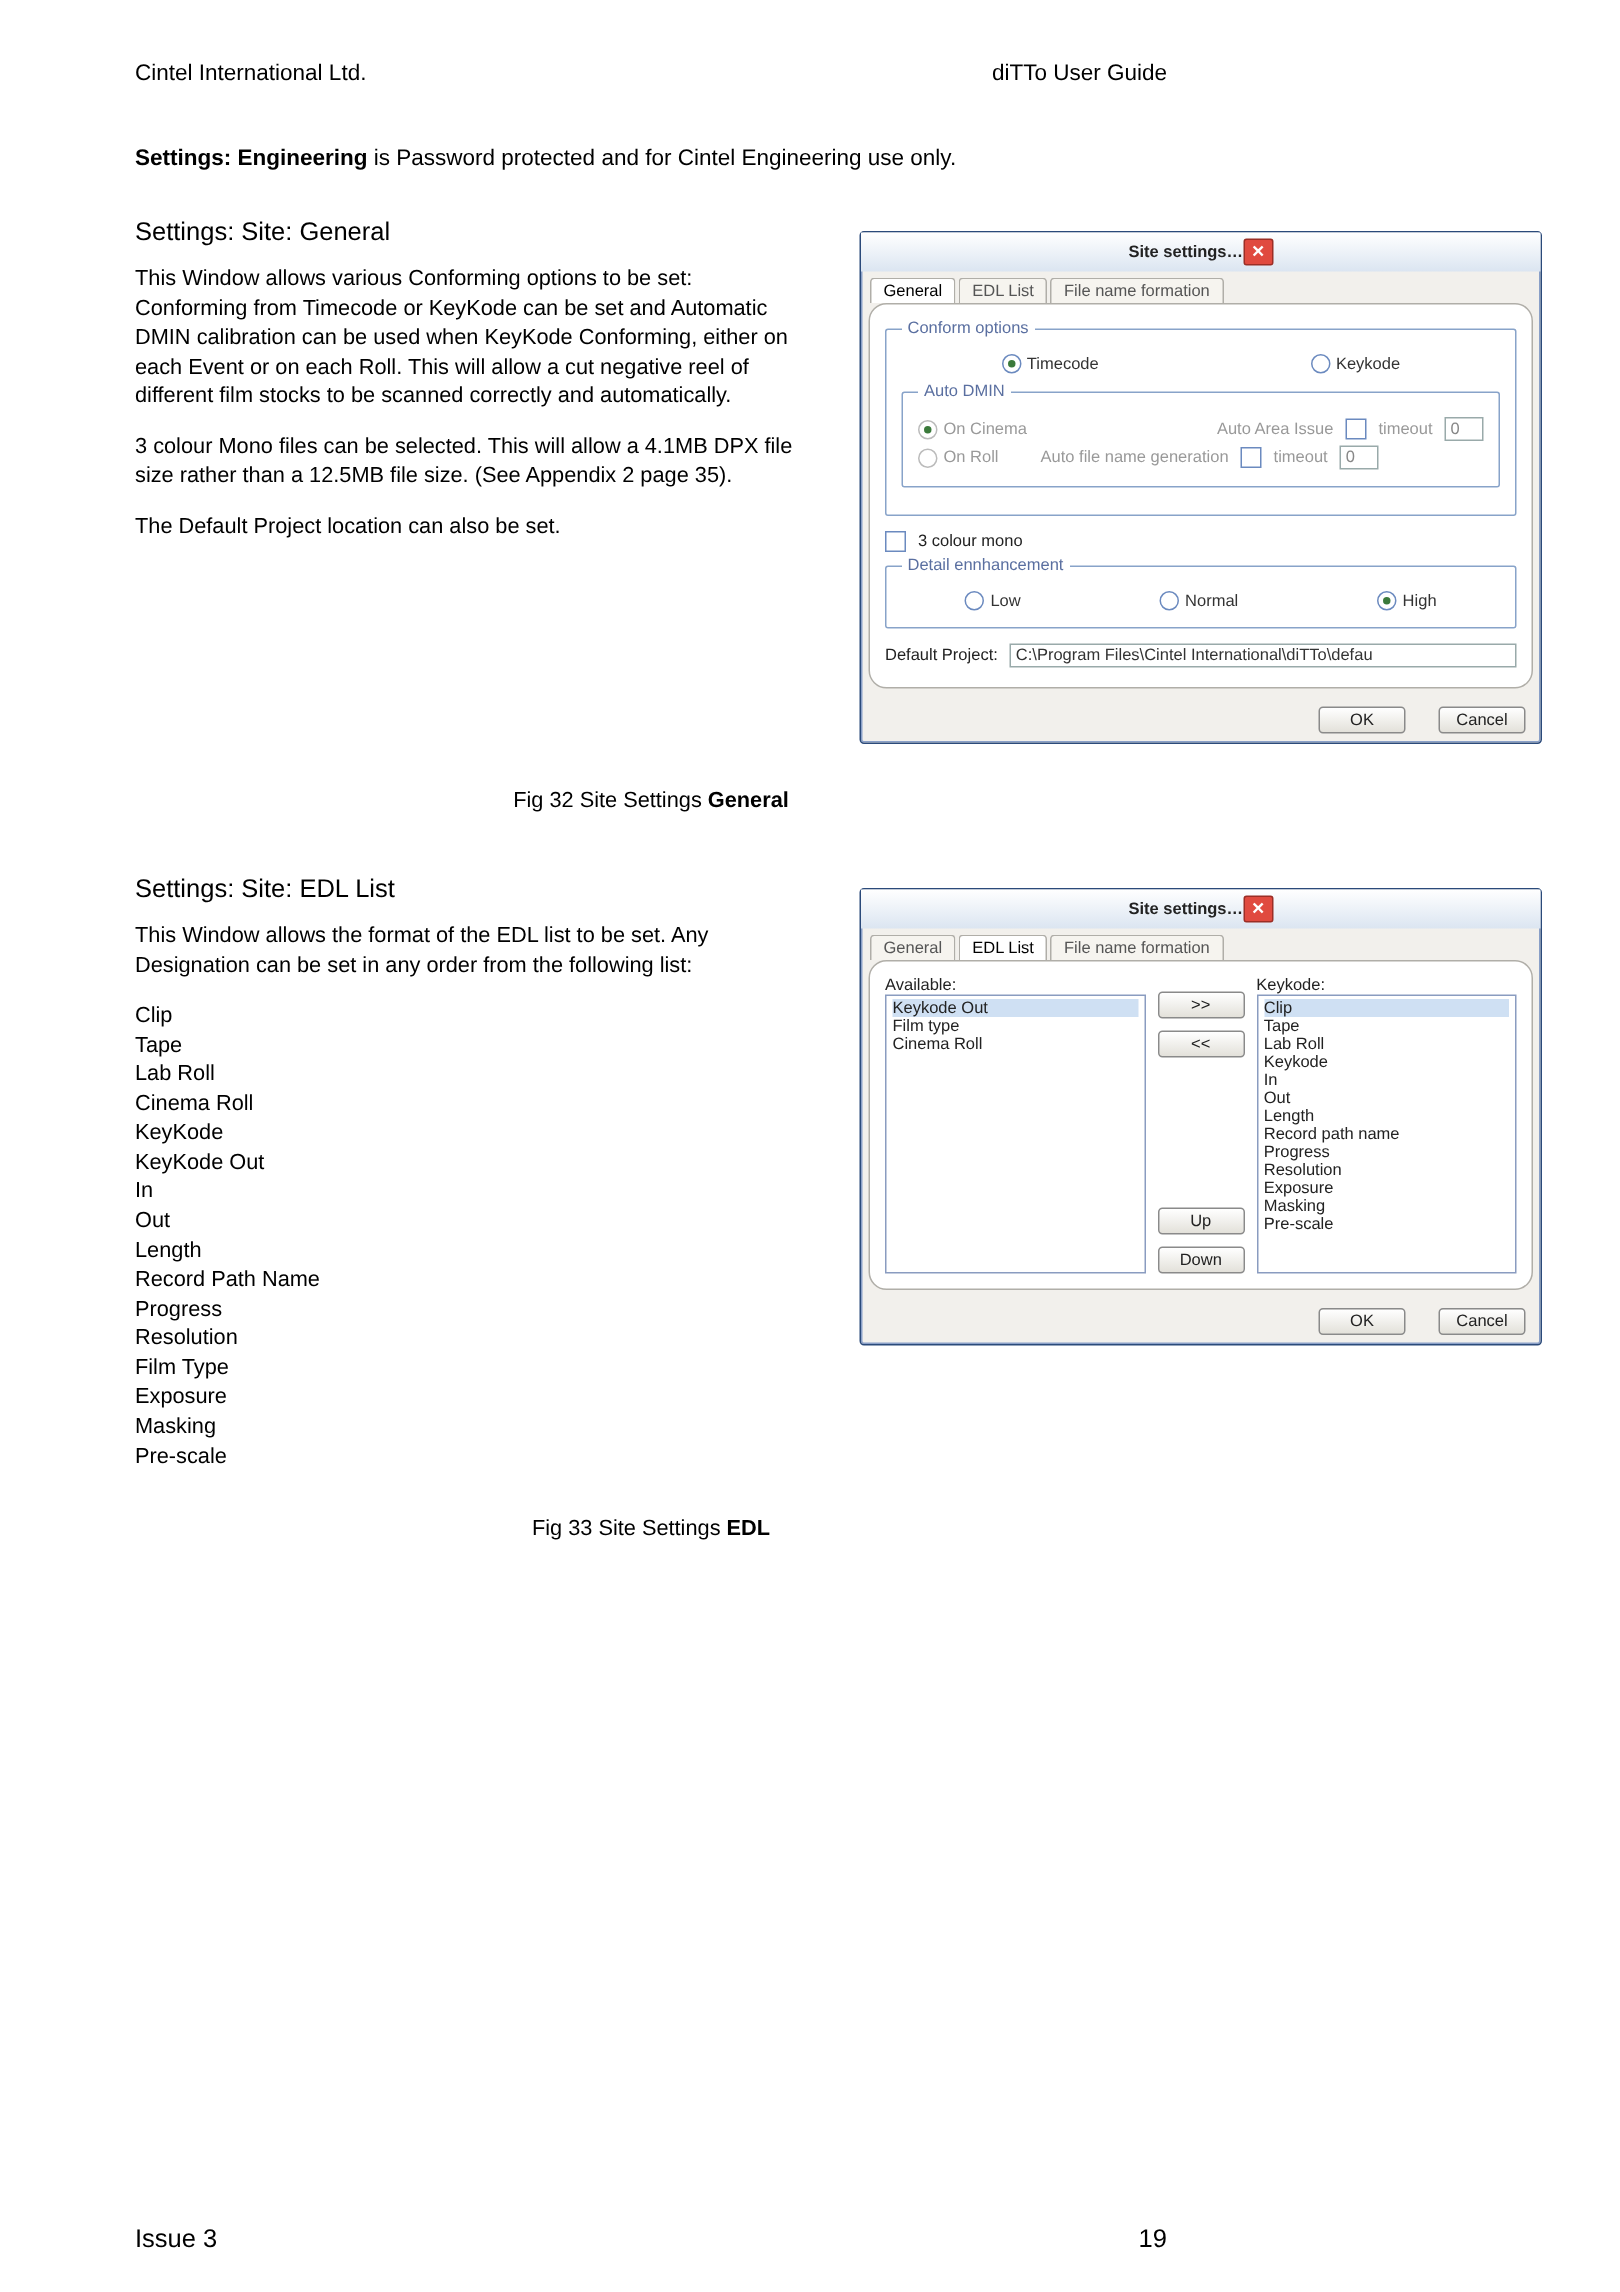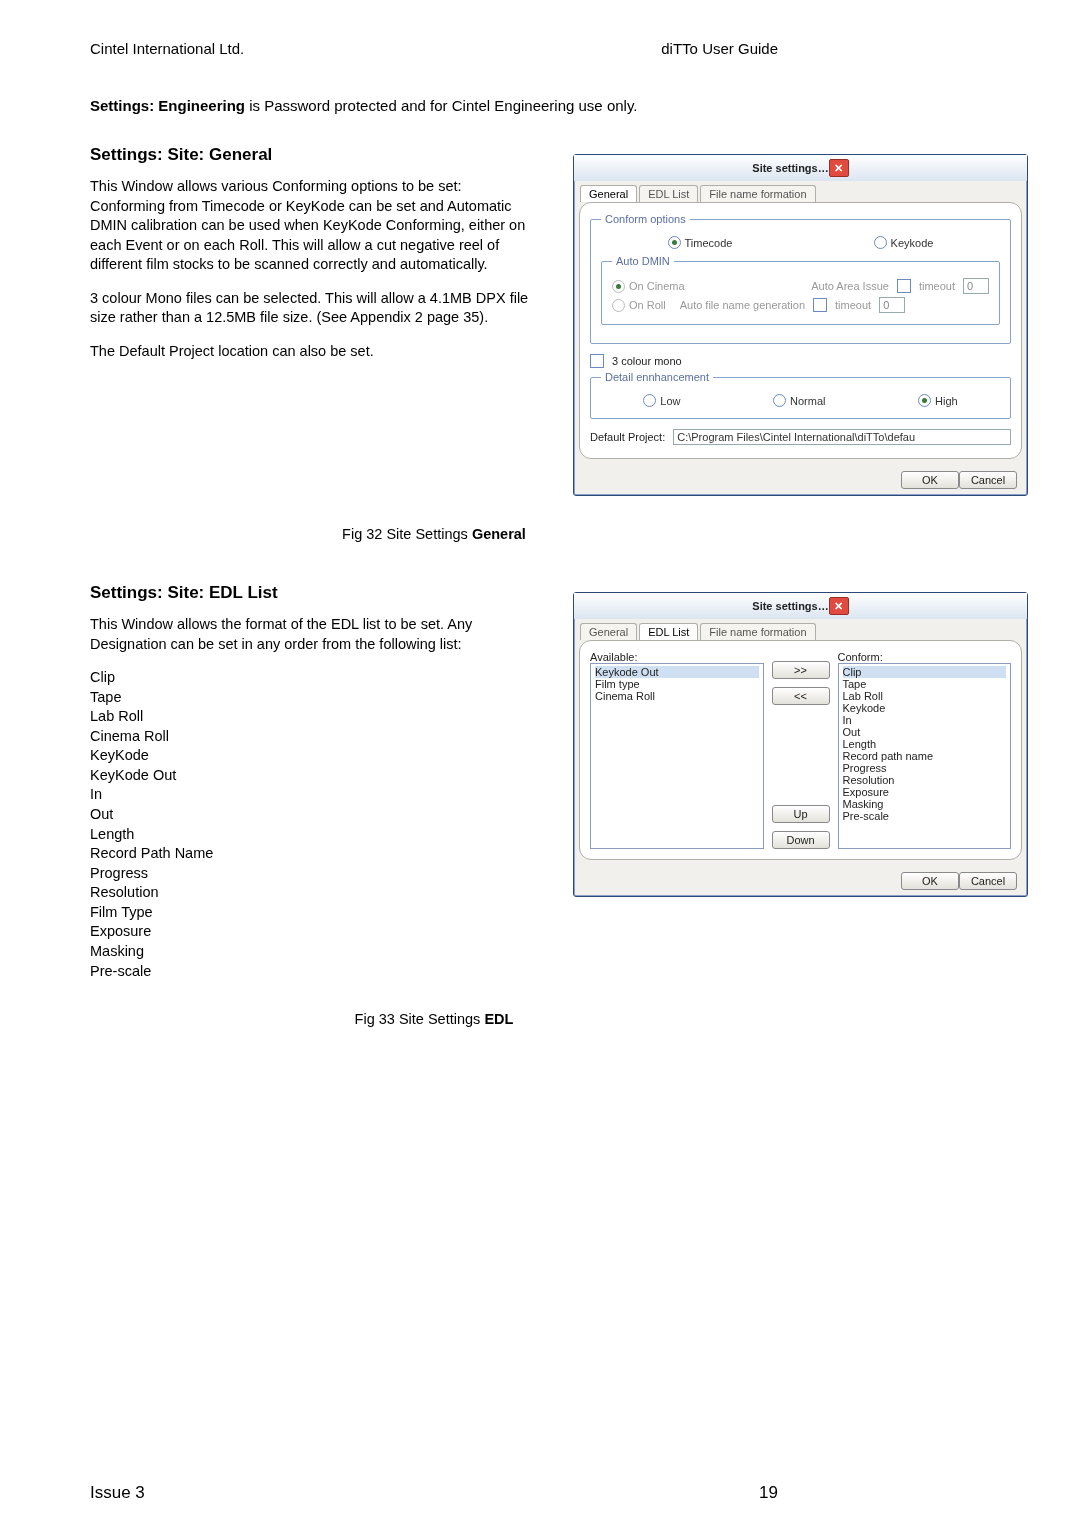--- a/index.html
+++ b/index.html
@@ -1,18 +1,18 @@
 <!DOCTYPE html>
 <html><head>
 <meta charset="utf-8">
 <style>
   html,body{margin:0;padding:0;background:#fff;font-family:Arial,Helvetica,sans-serif;color:#000}
   .page{width:868px;min-height:1528px;box-sizing:border-box;padding:40px 90px 30px 90px;position:relative}
   .hdr{display:flex;justify-content:space-between;font-size:15px;margin-bottom:40px}
-  .sec-title{font-weight:bold;font-size:17px;margin-bottom:10px}
+  .sec-title{font-weight:normal;font-size:17px;margin-bottom:10px}
   .spanline{font-size:15px;margin-bottom:30px}
   .spanline b{font-weight:bold}
   .content{display:flex;gap:38px}
   .col-left{flex:0 0 445px;font-size:14.5px;line-height:1.35}
   .col-left p{margin:0 0 14px 0}
   .col-left b{font-weight:normal}
   .col-right{flex:0 0 455px}
   .dialog{border:1px solid #2b4a7a;border-radius:3px;background:#f2f0ec;font-family:Tahoma,Arial,sans-serif;font-size:11px;color:#333;box-shadow:0 0 0 1px #8aa0c8 inset;margin-top:10px}
   .dlg-title{background:linear-gradient(#fff,#dbe5f1);padding:4px 6px;font-weight:bold;color:#222;display:flex;justify-content:center;align-items:center}
   .close-btn{width:18px;height:16px;background:#e04a3f;color:#fff;display:flex;align-items:center;justify-content:center;border:1px solid #9b2e26;border-radius:2px;font-weight:bold;font-size:11px;line-height:1}
@@ -24,21 +24,21 @@
   legend{color:#5a6fa0;padding:0 4px;font-size:11px}
   .row{display:flex;align-items:center;gap:8px;margin:3px 0}
   .radio{display:inline-flex;align-items:center;gap:4px;color:#333}
   .radio .c{width:11px;height:11px;border:1px solid #6b8abf;border-radius:50%;display:flex;align-items:center;justify-content:center}
   .radio.sel .c::after{content:"";width:5px;height:5px;background:#3b7a3b;border-radius:50%}
   .radio.dis{color:#9a9a9a}
   .radio.dis .c{border-color:#bbb}
   .chk{width:12px;height:12px;border:1px solid #6b8abf;background:#fff;display:inline-block}
   .tbox{border:1px solid #9aa;background:#fff;padding:1px 3px;min-width:18px;color:#888}
   .btn{background:linear-gradient(#fff,#e3e1da);border:1px solid #8a8a8a;border-radius:3px;padding:2px 10px;min-width:36px;text-align:center;color:#222}
-  .btn-row{display:flex;justify-content:flex-end;gap:0;padding:6px 10px}
+  .btn-row{display:flex;justify-content:flex-end;gap:22px;padding:6px 10px}
   .listbox{border:1px solid #8a9cc0;background:#fff;height:180px;overflow:hidden;padding:2px 4px;font-size:11px;color:#222}
   .listbox .sel{background:#cfe0f3}
   .mid-btn-col{display:flex;flex-direction:column;gap:8px;align-items:center;padding-top:10px}
   .lbl{color:#222}
   .caption{text-align:center;font-size:14.5px;margin:30px 0 40px 0}
   .footer{position:absolute;bottom:25px;left:90px;right:90px;display:flex;justify-content:space-between;font-size:17px}
   .mono-list b{display:block}
 </style>
 </head>
 <body>
@@ -102,21 +102,21 @@
                 <span class="lbl" style="color:#999">Auto Area Issue</span>
                 <span class="chk"></span>
                 <span class="lbl" style="color:#999">timeout</span>
                 <span class="tbox">0</span>
               </div>
               <div class="row">
                 <label class="radio dis">
                     <span class="c"></span>
                     <span>On Roll</span>
                   </label>
-                <span class="lbl" style="color:#999;margin-left:6px">Auto file name generation</span>
+                <span class="lbl" style="color:#999;margin-left:20px">Auto file name generation</span>
                 <span class="chk"></span>
                 <span class="lbl" style="color:#999">timeout</span>
                 <span class="tbox">0</span>
               </div>
             </fieldset>
           </fieldset>
 
           <div class="row">
             <span class="chk"></span>
             <span class="lbl">3 colour mono</span>
@@ -203,21 +203,21 @@
                 </div>
             </div>
             <div class="mid-btn-col">
               <span class="btn">&gt;&gt;</span>
               <span class="btn">&lt;&lt;</span>
               <div style="flex:1"></div>
               <span class="btn">Up</span>
               <span class="btn">Down</span>
             </div>
             <div style="flex:1">
-              <div class="lbl">Conform:</div>
+              <div class="lbl">Keykode:</div>
               <div class="listbox" id="sel-box">
                   <div class="sel">Clip</div>
                   <div>Tape</div>
                   <div>Lab Roll</div>
                   <div>Keykode</div>
                   <div>In</div>
                   <div>Out</div>
                   <div>Length</div>
                   <div>Record path name</div>
                   <div>Progress</div>

